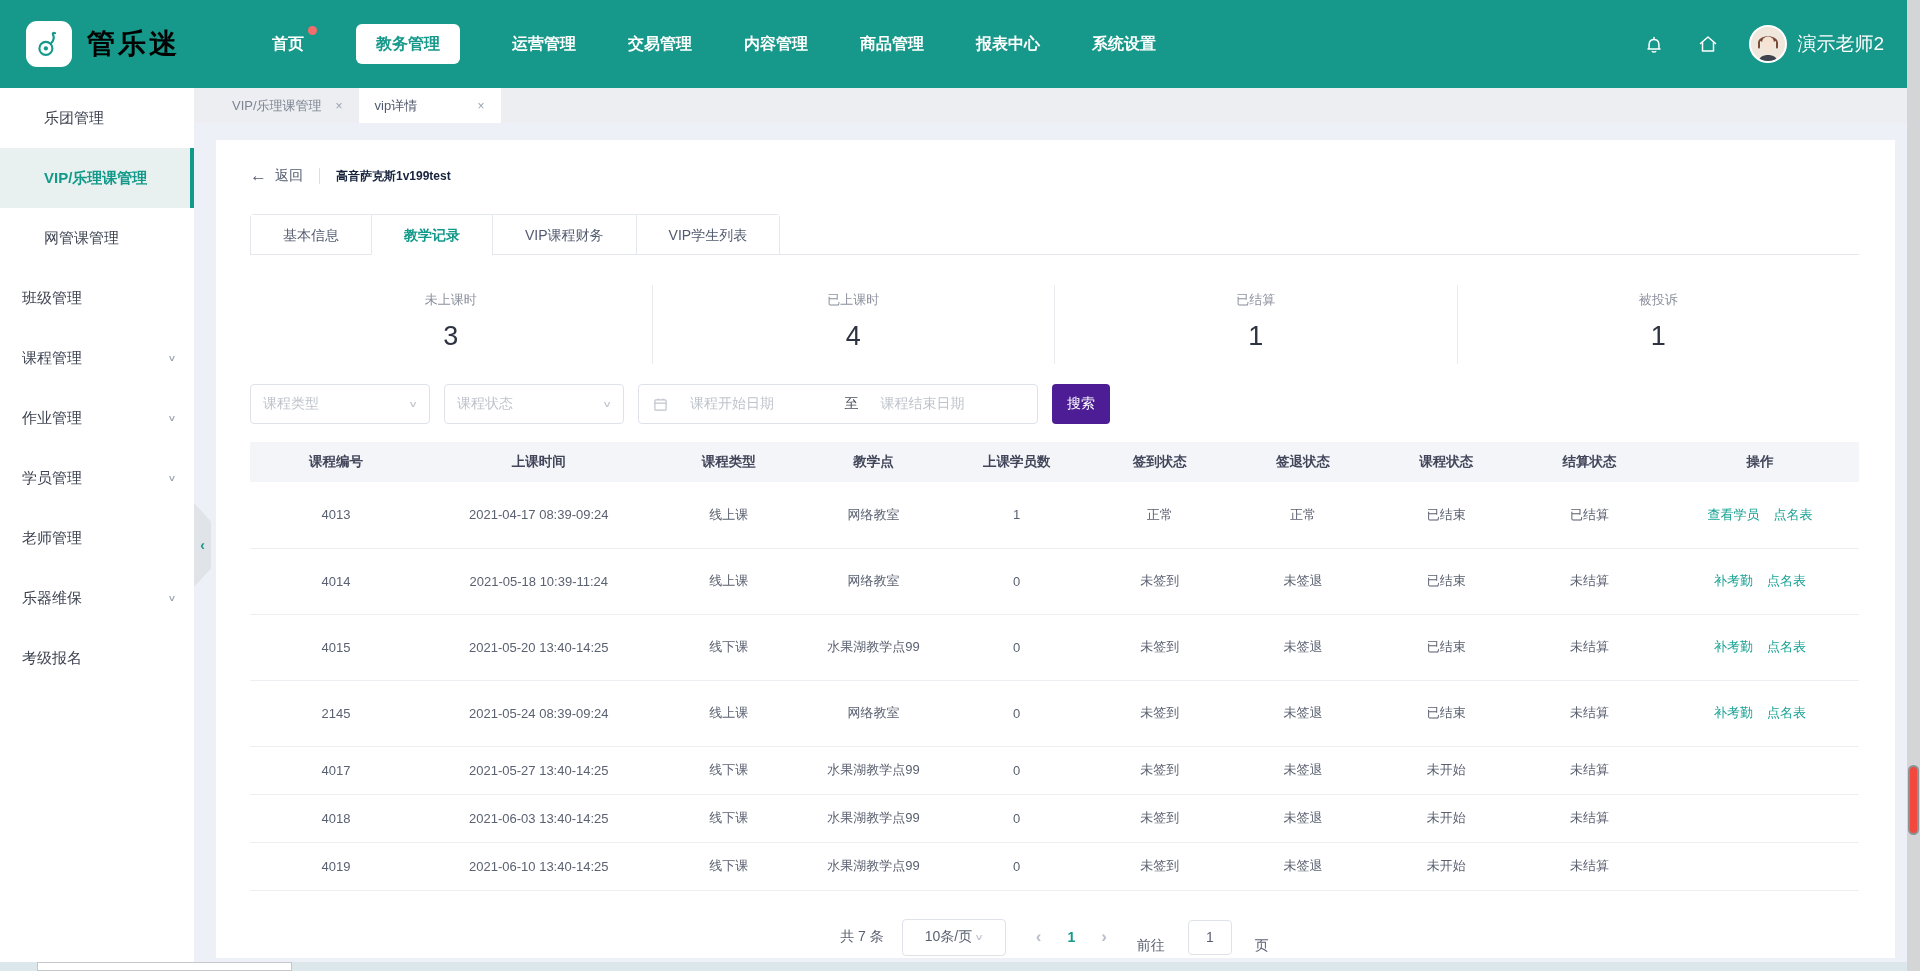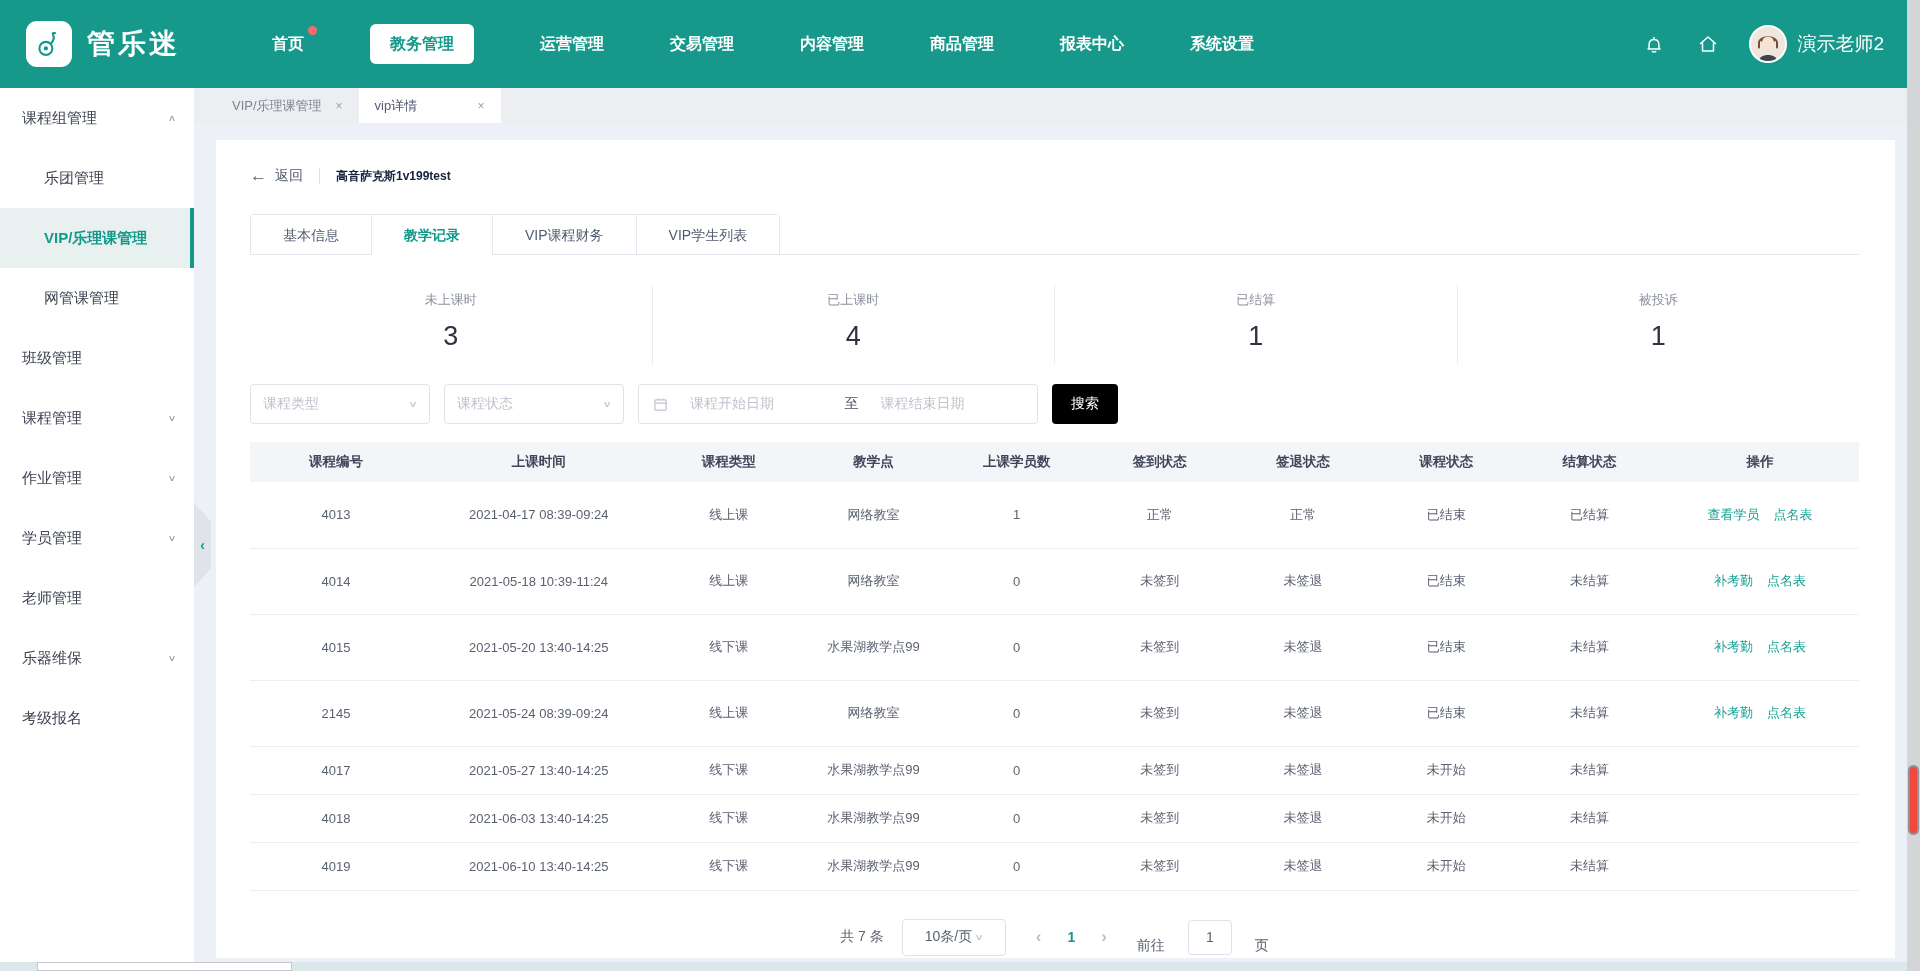--- a/index.html
+++ b/index.html
@@ -3,22 +3,22 @@
 <meta charset="utf-8">
 <style>
   * { margin:0; padding:0; box-sizing:border-box; }
   html,body { width:1920px; height:971px; font-family:"Liberation Sans","DejaVu Sans",sans-serif; }
   .app { position:relative; width:1920px; height:971px; background:#edf0f6; overflow:hidden; }
 
   
   .navbar { position:absolute; top:0; left:0; width:100%; height:88px; background:#16988a;
             display:flex; align-items:center; padding:0 36px 0 26px; z-index:10; }
   .logo-box { width:46px; height:46px; background:#fff; border-radius:11px; display:flex; align-items:center; justify-content:center; flex:0 0 auto; }
-  .brand-name { color:#ffffff; font-size:28px; font-weight:700; margin-left:15px; letter-spacing:3px; }
-  .nav-menu { display:flex; align-items:center; margin-left:92px; gap:66px; }
+  .brand-name { color:#000000; font-size:28px; font-weight:700; margin-left:15px; letter-spacing:3px; }
+  .nav-menu { display:flex; align-items:center; margin-left:92px; gap:52px; }
   .nav-item { position:relative; color:#fff; font-size:16px; font-weight:600; height:40px; line-height:40px; white-space:nowrap; cursor:pointer; }
   .nav-item.active { background:#fff; color:#16988a; border-radius:6px; padding:0 20px; }
   .nav-dot { position:absolute; top:2px; right:-13px; width:9px; height:9px; border-radius:50%; background:#f56c6c; }
   .nav-right { margin-left:auto; display:flex; align-items:center; gap:28px; }
   .icon-btn { width:26px; height:26px; display:flex; align-items:center; justify-content:center; cursor:pointer; }
   .user-chip { display:flex; align-items:center; gap:10px; cursor:pointer; }
   .avatar { width:38px; height:38px; border-radius:50%; background:#f3e9df; border:2px solid #ffffff; overflow:hidden; display:flex; align-items:flex-end; justify-content:center; }
   .user-name { color:#fff; font-size:19px; }
 
   
@@ -64,21 +64,21 @@
 
   .filters { display:flex; align-items:center; gap:14px; margin-top:20px; }
   .select-box { width:180px; height:40px; border:1px solid #dfe2e8; border-radius:4px; background:#fff;
                 display:flex; align-items:center; justify-content:space-between; padding:0 12px; cursor:pointer; }
   .placeholder { color:#bfc4cc; font-size:14px; }
   .sel-chevron { color:#c0c4cc; font-size:11px; transform:scale(1.2,.8); }
   .daterange { width:400px; height:40px; border:1px solid #dfe2e8; border-radius:4px; background:#fff;
                display:flex; align-items:center; padding:0 14px; gap:12px; cursor:pointer; }
   .dr-start,.dr-end { flex:1; color:#bfc4cc; font-size:14px; padding-left:10px; }
   .dr-sep { color:#4a5160; font-size:14px; }
-  .search-btn { width:66px; height:40px; background:#000000; border:none; border-radius:4px; color:#fff; font-size:14px; cursor:pointer; }
+  .search-btn { width:58px; height:40px; background:#4c1d95; border:none; border-radius:4px; color:#fff; font-size:14px; cursor:pointer; }
 
   .data-table { width:100%; margin-top:18px; border-collapse:collapse; table-layout:fixed; }
   .data-table th { background:#f4f5f8; height:40px; font-size:13.5px; font-weight:600; color:#41465a; text-align:center; }
   .data-table td { font-size:13px; color:#5a6170; text-align:center; border-bottom:1px solid #eceef2; background:#fff; }
   tr.row-tall td { height:66px; }
   tr.row-short td { height:48px; }
   .col-0{width:10.7%}.col-1{width:14.5%}.col-2{width:9.1%}.col-3{width:8.9%}.col-4{width:8.9%}
   .col-5{width:8.9%}.col-6{width:8.9%}.col-7{width:8.9%}.col-8{width:8.9%}.col-9{width:12.3%}
   .action-link { color:#18a294; margin:0 7px; cursor:pointer; white-space:nowrap; }
 
@@ -149,24 +149,20 @@
             <path d="M8 34 C8 26 26 26 26 34 Z" fill="#3f434e"></path>
             <rect x="14.5" y="21" width="5" height="5" fill="#f7e3d4"></rect>
           </svg>
         </div>
         <span class="user-name">演示老师2</span>
       </div>
     </div>
   </header>
 
   <aside class="sidebar" id="side-menu">
-      <div class="side-item">
-        <span>课程组管理</span>
-        <span class="side-chevron">∧</span>
-      </div>
       <div class="side-item sub">
         <span>乐团管理</span>
       </div>
       <div class="side-item sub active">
         <span>VIP/乐理课管理</span>
       </div>
       <div class="side-item sub">
         <span>网管课管理</span>
       </div>
       <div class="side-item">

